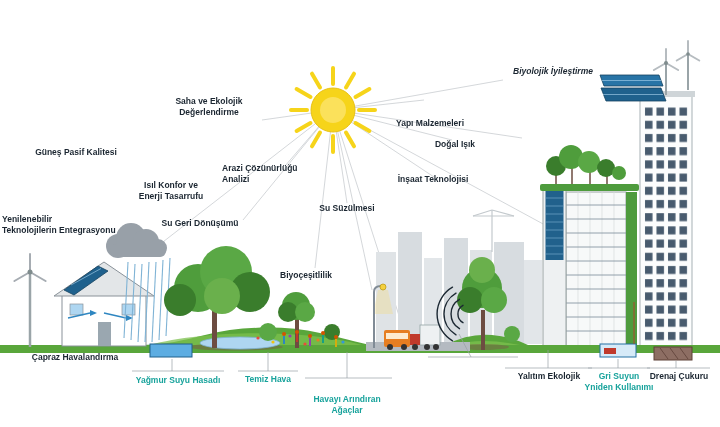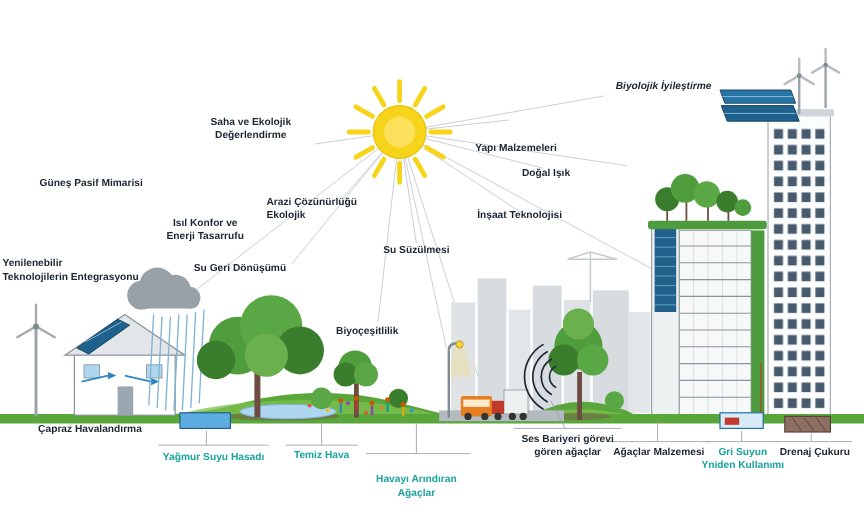--- a/index.html
+++ b/index.html
@@ -300,41 +300,39 @@
     <line x1="172" y1="371" x2="172" y2="359"></line>
     <line x1="268" y1="371" x2="268" y2="352"></line>
     <line x1="347" y1="378" x2="347" y2="352"></line>
     <line x1="471" y1="357" x2="459" y2="334"></line>
     <line x1="548" y1="368" x2="548" y2="350"></line>
     <line x1="618" y1="368" x2="618" y2="359"></line>
     <line x1="676" y1="368" x2="676" y2="361"></line>
   </g>
 </svg>
 
-<div class="lbl" style="left:20px; top:147px; width:112px;">Güneş Pasif Mimarisi</div>
+<div class="lbl" style="left:20px; top:147px; width:112px;">Güneş Pasif Kalitesi</div>
 <div class="lbl" style="left:158px; top:96px; width:102px;">Saha ve Ekolojik
 Değerlendirme</div>
 <div class="lbl" style="left:382px; top:94px; width:96px;margin-top:24px;">Yapı Malzemeleri</div>
 <div class="lbl" style="left:498px; top:66px; width:110px;font-style:italic;">Biyolojik İyileştirme</div>
 <div class="lbl" style="left:426px; top:139px; width:58px;">Doğal Işık</div>
 <div class="lbl" style="left:386px; top:174px; width:94px;">İnşaat Teknolojisi</div>
 <div class="lbl" style="left:126px; top:180px; width:90px;">Isıl Konfor ve
 Enerji Tasarrufu</div>
 <div class="lbl leftal" style="left:222px; top:163px; width:96px;">Arazi Çözünürlüğü
-Ekolojik</div>
+Analizi</div>
 <div class="lbl" style="left:152px; top:218px; width:96px;">Su Geri Dönüşümü</div>
 <div class="lbl" style="left:312px; top:203px; width:70px;">Su Süzülmesi</div>
 <div class="lbl leftal" style="left:2px; top:214px; width:140px;">Yenilenebilir
 Teknolojilerin Entegrasyonu</div>
 <div class="lbl" style="left:268px; top:270px; width:76px;">Biyoçeşitlilik</div>
 <div class="lbl" style="left:16px; top:352px; width:118px;">Çapraz Havalandırma</div>
 <div class="lbl teal" style="left:128px; top:375px; width:100px;">Yağmur Suyu Hasadı</div>
 <div class="lbl teal" style="left:236px; top:374px; width:64px;">Temiz Hava</div>
 <div class="lbl teal" style="left:302px; top:382px; width:90px;margin-top:12px;">Havayı Arındıran
 Ağaçlar</div>
-<div class="lbl" style="left:424px; top:360px; width:98px;">Ses Bariyeri görevi
-gören ağaçlar</div>
-<div class="lbl" style="left:502px; top:371px; width:94px;">Ağaçlar Malzemesi</div>
+<div class="lbl" style="left:502px; top:371px; width:94px;">Yalıtım Ekolojik</div>
 <div class="lbl teal" style="left:584px; top:371px; width:70px;">Gri Suyun
 Yniden Kullanımı</div>
 <div class="lbl" style="left:644px; top:371px; width:70px;">Drenaj Çukuru</div>
 
 </div>
 
 </body></html>

